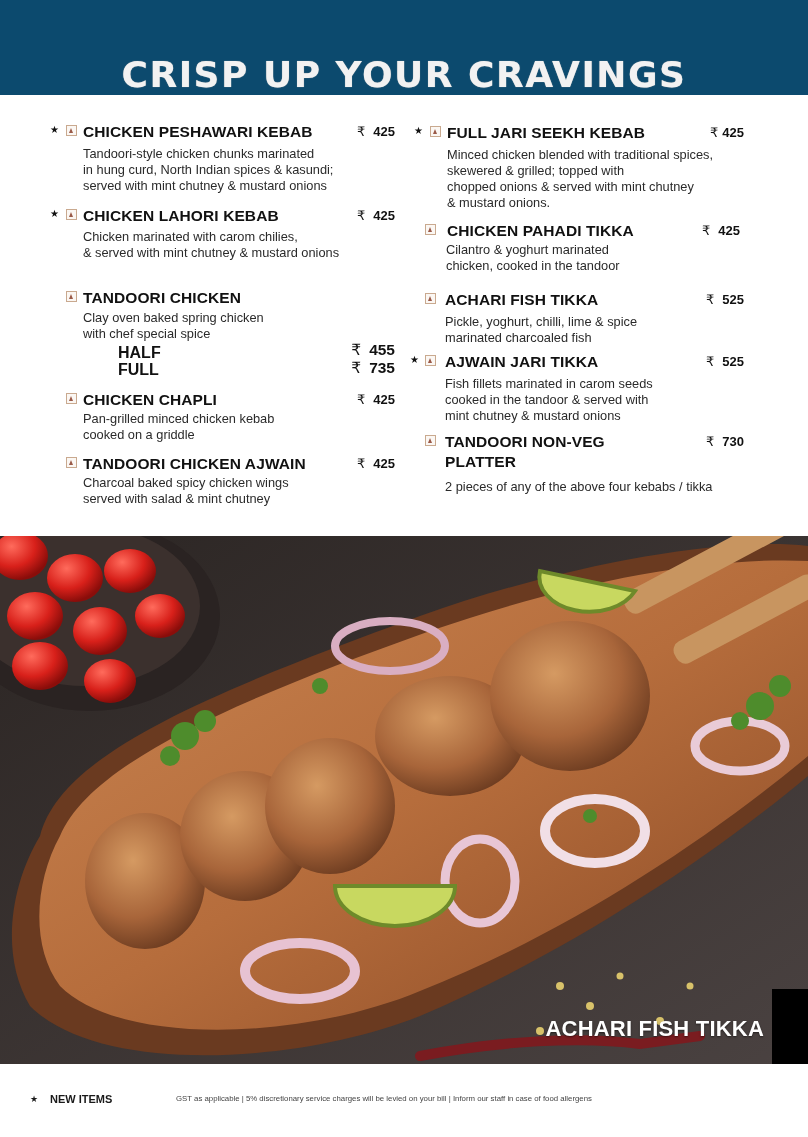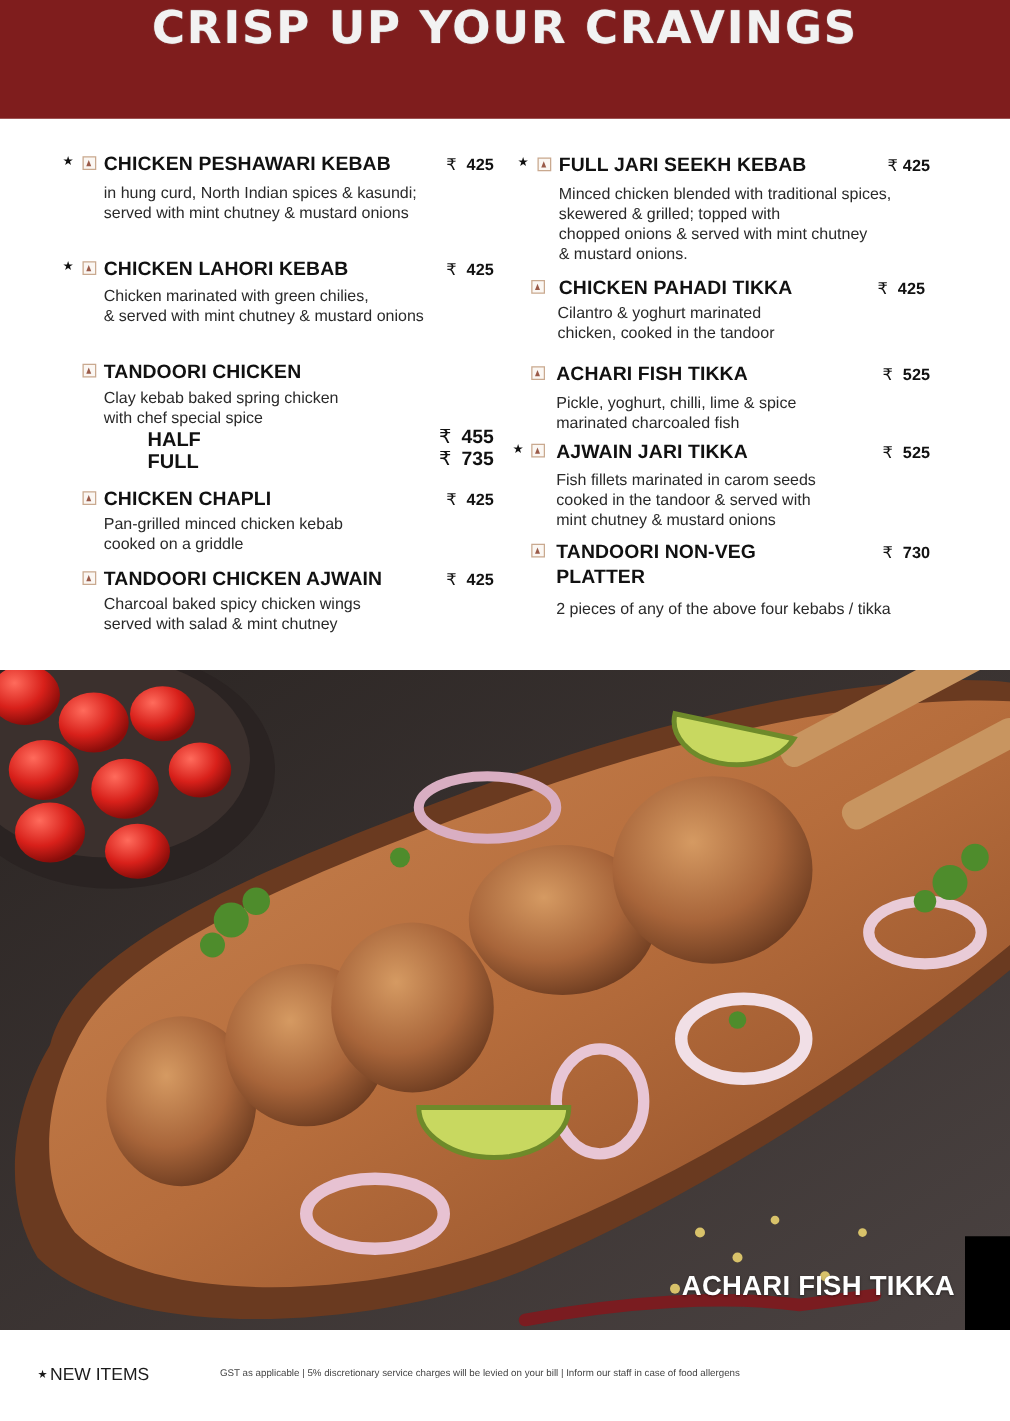--- a/index.html
+++ b/index.html
@@ -1,21 +1,21 @@
 <!DOCTYPE html>
 <html><head>
 <meta charset="utf-8">
 <style>
   * { box-sizing: border-box; margin: 0; padding: 0; }
   html, body { width: 808px; height: 1137px; background: #ffffff; overflow: hidden; }
   body { position: relative; font-family: "Liberation Sans", "DejaVu Sans", sans-serif; color: #1a1a1a; }
 
   .header {
     position: absolute; left: 0; top: 0; width: 808px; height: 95px;
-    background: #7f1d1d; display: flex; align-items: flex-start; justify-content: center;
+    background: #0c4a6e; display: flex; align-items: flex-end; justify-content: center;
   }
   .header h1 {
     font-family: "DejaVu Sans", sans-serif; font-weight: bold;
     color: #f2f2f2; font-size: 36px; letter-spacing: 1.5px; margin-top: 2px;
     text-shadow: 0 0 1px #aaaaaa;
   }
 
   .col { position: absolute; top: 122px; }
   .col-left { left: 50px; width: 345px; }
   .col-right { left: 412px; width: 345px; }
@@ -63,65 +63,66 @@
   .photo-caption {
     position: absolute; right: 44px; top: 480px; color: #ffffff; font-weight: bold;
     font-size: 22px; letter-spacing: 0.2px; text-shadow: 0 1px 2px rgba(0,0,0,0.5);
   }
   .black-tab {
     position: absolute; left: 772px; top: 453px; width: 36px; height: 75px; background: #000;
   }
 
   .footer { position: absolute; top: 1093px; left: 0; width: 808px; height: 14px; }
   .footer-star { position: absolute; left: 30px; top: 0; font-size: 9px; line-height: 12px; }
-  .footer-new { position: absolute; left: 40px; top: 0; font-size: 14px; font-weight: normal; line-height: 12px; }
+  .footer-new { position: absolute; left: 50px; top: 0; font-size: 11px; font-weight: bold; line-height: 12px; }
   .footer-note { position: absolute; left: 176px; top: 0; font-size: 7.8px; line-height: 12px; color: #444; white-space: nowrap; }
 </style>
 </head>
 <body>
 
 <div class="header">
   <h1>CRISP UP YOUR CRAVINGS</h1>
 </div>
 
 <div class="col col-left">
 
   <div class="item" style="top:0">
     <div class="item-head">
       <span class="star">★</span>
       <span class="nv-icon"></span>
       <span class="name">CHICKEN PESHAWARI KEBAB</span>
       <span class="price"><span class="rupee">₹</span><span>425</span></span>
     </div>
     <div class="desc" style="top:24px">
+      <div>Tandoori-style chicken chunks marinated</div>
       <div>in hung curd, North Indian spices &amp; kasundi;</div>
       <div>served with mint chutney &amp; mustard onions</div>
     </div>
   </div>
 
   <div class="item" style="top:84px">
     <div class="item-head">
       <span class="star">★</span>
       <span class="nv-icon"></span>
       <span class="name">CHICKEN LAHORI KEBAB</span>
       <span class="price"><span class="rupee">₹</span><span>425</span></span>
     </div>
     <div class="desc" style="top:23px">
-      <div>Chicken marinated with green chilies,</div>
+      <div>Chicken marinated with carom chilies,</div>
       <div>&amp; served with mint chutney &amp; mustard onions</div>
     </div>
   </div>
 
   <div class="item" style="top:166px">
     <div class="item-head">
       <span class="nv-icon"></span>
       <span class="name">TANDOORI CHICKEN</span>
     </div>
     <div class="desc" style="top:22px">
-      <div>Clay kebab baked spring chicken</div>
+      <div>Clay oven baked spring chicken</div>
       <div>with chef special spice</div>
     </div>
     <span class="variant" style="top:56px">HALF</span>
     <span class="variant-price" style="top:53px"><span class="rupee">₹</span><span>455</span></span>
     <span class="variant" style="top:73px">FULL</span>
     <span class="variant-price" style="top:71px"><span class="rupee">₹</span><span>735</span></span>
   </div>
 
   <div class="item" style="top:268px">
     <div class="item-head">

